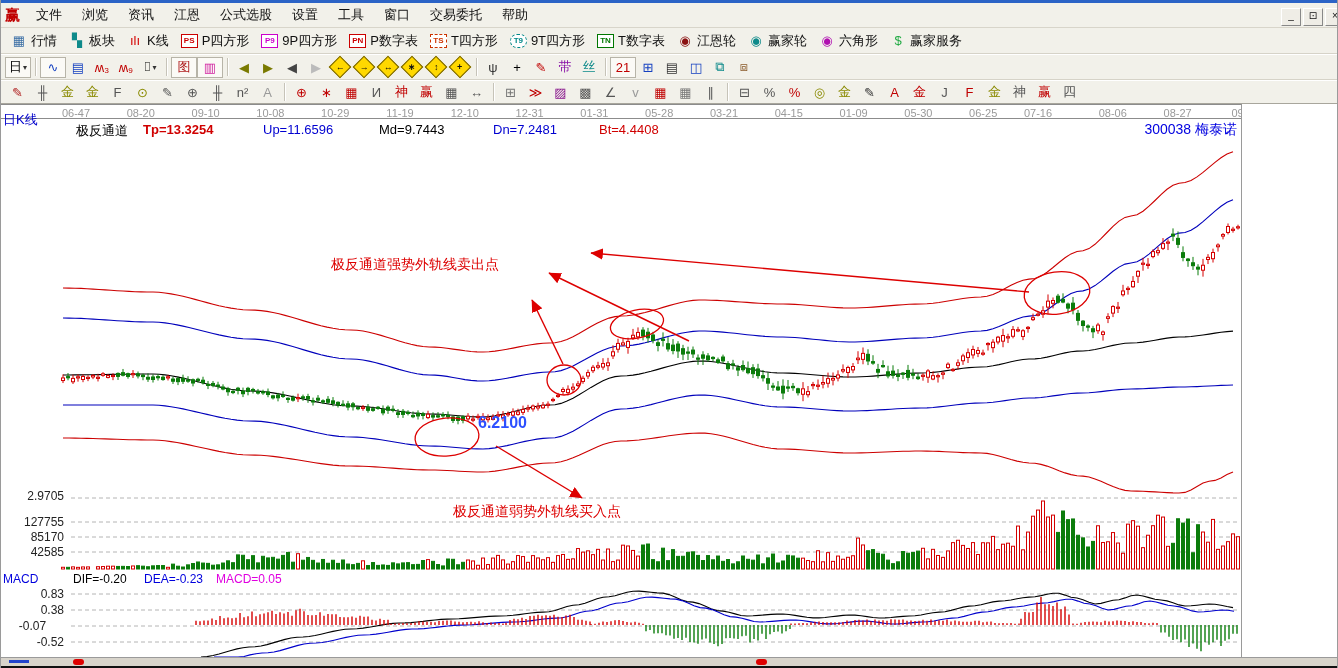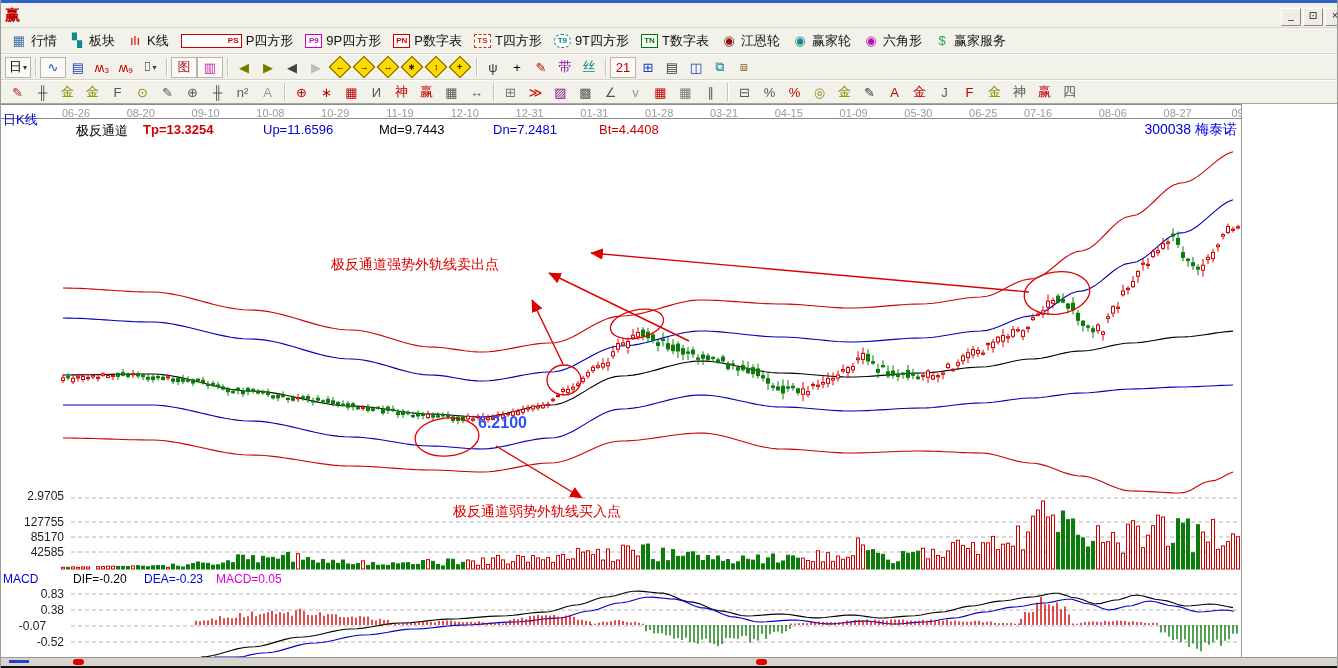--- a/index.html
+++ b/index.html
@@ -37,20 +37,32 @@
   .mark{position:absolute;height:5px;top:659px;}
 </style>
 </head>
 <body>
 
 <div id="win">
   <div id="topstrip"></div>
 
   <div id="menubar">
     <span id="app-logo">赢</span>
+    <span id="menu-items" style="display:flex;">
+        <span class="menu-item">文件</span>
+        <span class="menu-item">浏览</span>
+        <span class="menu-item">资讯</span>
+        <span class="menu-item">江恩</span>
+        <span class="menu-item">公式选股</span>
+        <span class="menu-item">设置</span>
+        <span class="menu-item">工具</span>
+        <span class="menu-item">窗口</span>
+        <span class="menu-item">交易委托</span>
+        <span class="menu-item">帮助</span>
+      </span>
     <span id="winctl">
         <span class="wbtn">_</span>
         <span class="wbtn">⊡</span>
         <span class="wbtn">×</span>
       </span>
   </div>
 
   <div id="tb1" class="tb">
       <span class="tbtn">
         <span class="ico" style="color: rgb(58, 110, 165);">▦</span>
@@ -58,21 +70,21 @@
       </span>
       <span class="tbtn">
         <span class="ico" style="color: rgb(14, 138, 138);">▚</span>
         <span>板块</span>
       </span>
       <span class="tbtn">
         <span class="ico" style="color: rgb(212, 0, 0);">ılı</span>
         <span>K线</span>
       </span>
       <span class="tbtn">
-        <span class="badge" style="color: rgb(204, 0, 0); border-style: solid; border-color: rgb(204, 0, 0); padding-left: 44px;">PS</span>
+        <span class="badge" style="color: rgb(204, 0, 0); border-style: solid; border-color: rgb(204, 0, 0);">PS</span>
         <span>P四方形</span>
       </span>
       <span class="tbtn">
         <span class="badge" style="color: rgb(204, 0, 204); border-style: solid; border-color: rgb(204, 0, 204);">P9</span>
         <span>9P四方形</span>
       </span>
       <span class="tbtn">
         <span class="badge" style="color: rgb(204, 0, 0); border-style: solid; border-color: rgb(204, 0, 0);">PN</span>
         <span>P数字表</span>
       </span>
@@ -197,30 +209,30 @@
       <span class="t3" style="color: rgb(192, 0, 0);">F</span>
       <span class="t3" style="color: rgb(138, 138, 0);">金</span>
       <span class="t3" style="color: rgb(85, 85, 85);">神</span>
       <span class="t3" style="color: rgb(192, 0, 0);">赢</span>
       <span class="t3" style="color: rgb(85, 85, 85);">四</span>
     </div>
 
   <div id="chart">
     <div id="plot">
       <div id="dates">
-          <span class="date" style="left: 75px;">06-26</span>
+          <span class="date" style="left: 75px;">06-47</span>
           <span class="date" style="left: 139.8px;">08-20</span>
           <span class="date" style="left: 204.6px;">09-10</span>
           <span class="date" style="left: 269.4px;">10-08</span>
           <span class="date" style="left: 334.2px;">10-29</span>
           <span class="date" style="left: 399px;">11-19</span>
           <span class="date" style="left: 463.8px;">12-10</span>
           <span class="date" style="left: 528.6px;">12-31</span>
           <span class="date" style="left: 593.4px;">01-31</span>
-          <span class="date" style="left: 658.2px;">01-28</span>
+          <span class="date" style="left: 658.2px;">05-28</span>
           <span class="date" style="left: 723px;">03-21</span>
           <span class="date" style="left: 787.8px;">04-15</span>
           <span class="date" style="left: 852.6px;">01-09</span>
           <span class="date" style="left: 917.4px; text-align: center;">05-30</span>
           <span class="date" style="left: 982.2px;">06-25</span>
           <span class="date" style="left: 1037px;">07-16</span>
           <span class="date" style="left: 1111.8px;">08-06</span>
           <span class="date" style="left: 1176.6px;">08-27</span>
           <span class="date" style="left: 1241.4px;">09-1</span>
         </div>

